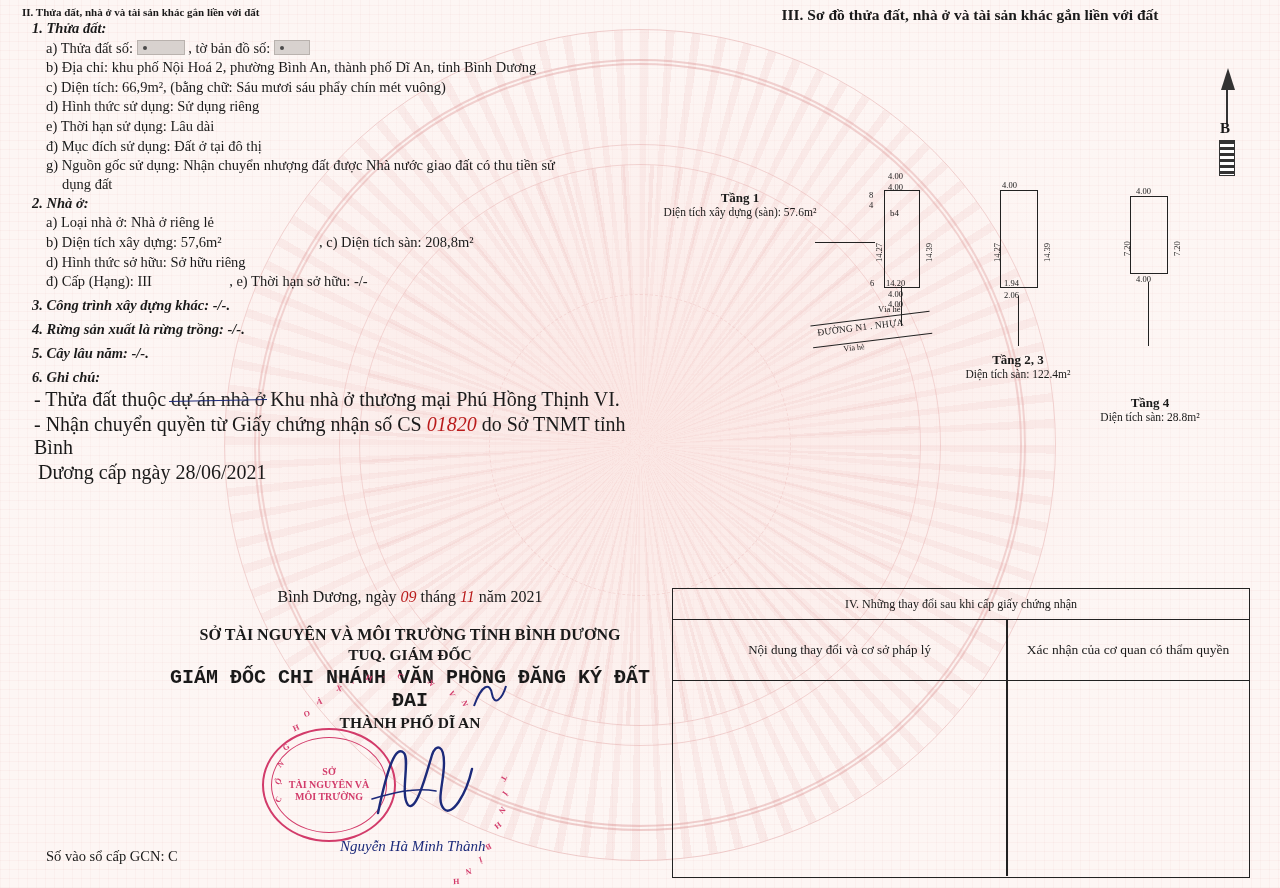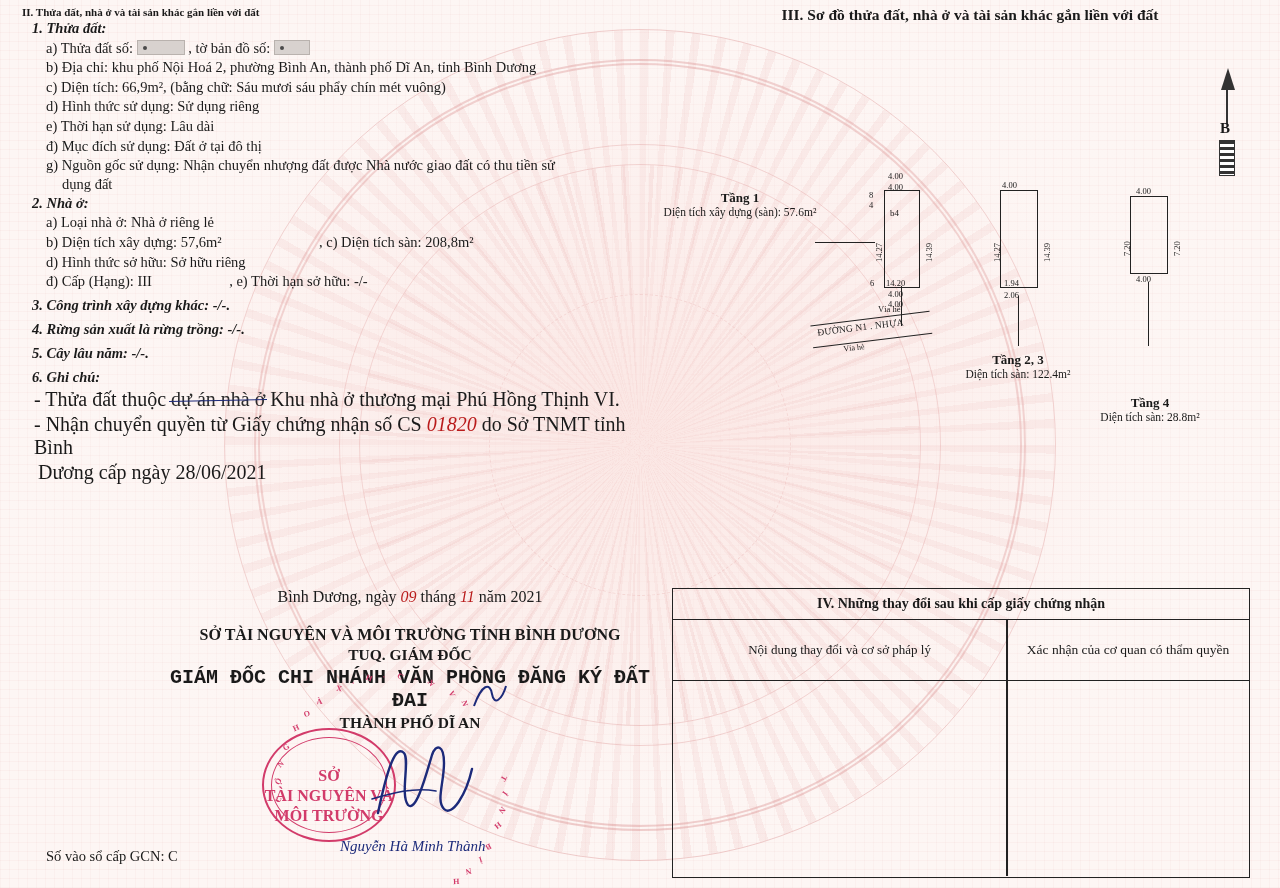--- a/index.html
+++ b/index.html
@@ -110,30 +110,30 @@
   .sig .l4{font-weight:bold;font-size:20px;margin-top:2px;font-family:Liberation Mono, monospace;}
   .sig .l5{font-weight:bold;font-size:15.5px;margin-top:2px;}
   .sig-name{position:absolute;left:340px;top:838px;font-size:15px;font-style:italic;color:#1c2a7a;
     font-family:"Liberation Serif", serif;}
   .scribble{position:absolute;left:370px;top:735px;width:110px;height:90px;}
   .stamp{
     position:absolute;left:262px;top:728px;width:130px;height:110px;border-radius:50%;
     border:2px solid #d23b6a;color:#d23b6a;
   }
   .stamp .inner{position:absolute;inset:7px;border:1px solid #d23b6a;border-radius:50%;}
-  .stamp .st-txt{position:absolute;left:0;right:0;top:36px;text-align:center;font-size:16px;font-weight:bold;line-height:1.25;}
+  .stamp .st-txt{position:absolute;left:0;right:0;top:36px;text-align:center;font-size:10px;font-weight:bold;line-height:1.25;}
   .stamp .arc{
     position:absolute;left:0;top:0;width:130px;height:110px;font-size:8px;font-weight:bold;
   }
   .stamp .arc span{position:absolute;transform-origin:65px 55px;left:62px;top:4px;}
   .gcn{position:absolute;left:46px;top:848px;font-size:14.5px;}
   
   .tbl{position:absolute;left:672px;top:588px;width:576px;height:288px;border:1.4px solid #222;}
   .tbl .th{height:30px;border-bottom:1.4px solid #222;display:flex;align-items:center;justify-content:center;
-    font-weight:bold;font-size:14px;}
+    font-weight:normal;font-size:12px;}
   .tbl .row{display:flex;height:60px;}
   .tbl .c1{width:58%;border-right:1.4px solid #222;display:flex;align-items:center;justify-content:center;
     text-align:center;font-size:13px;padding:0 6px;box-sizing:border-box;}
   .tbl .c2{flex:1;display:flex;align-items:center;justify-content:center;text-align:center;font-size:13.5px;padding:0 6px;box-sizing:border-box;}
   .tbl .body{position:relative;height:256px;}
   .tbl .vline{position:absolute;left:58%;top:0;bottom:0;width:1.4px;background:#222;}
   .tbl .hline{position:absolute;left:0;right:0;top:60px;height:1.4px;background:#222;}
 </style>
 </head>
 <body>

